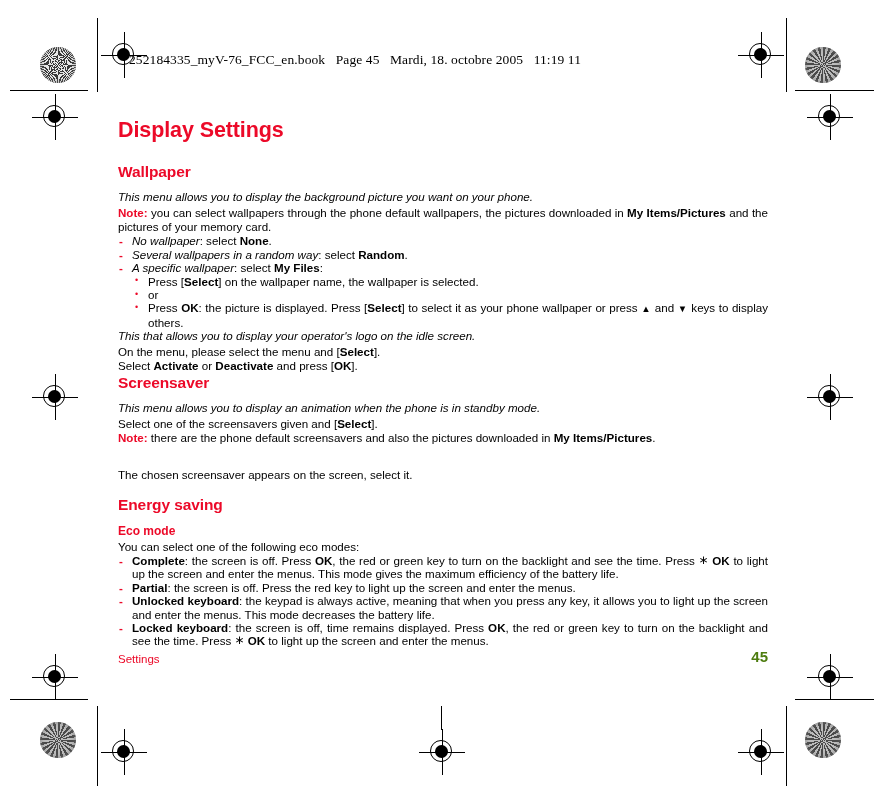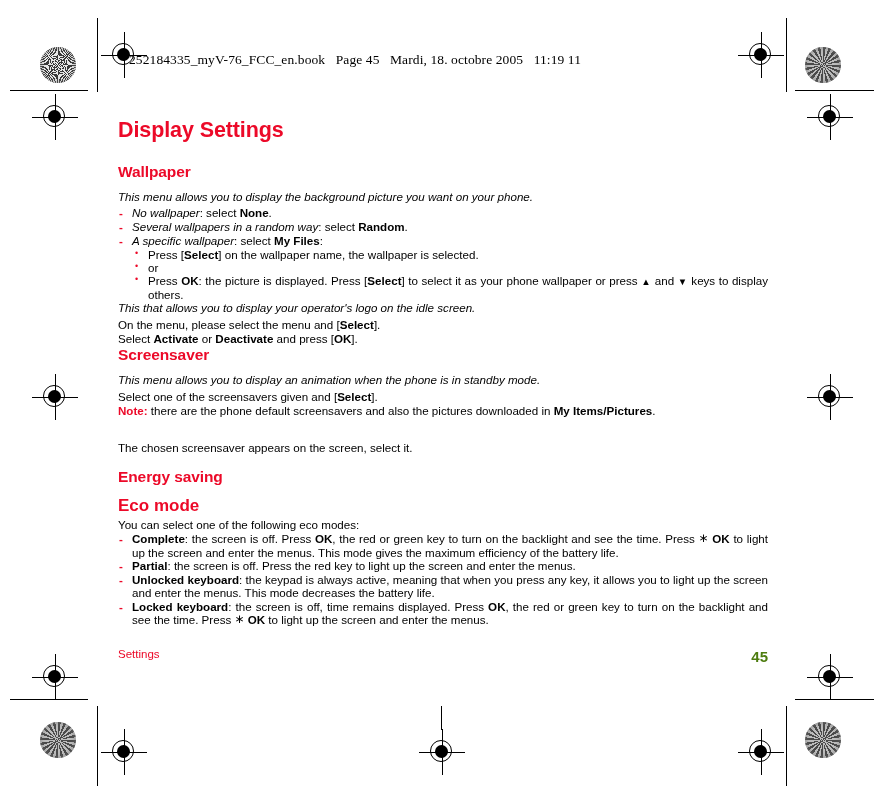--- a/index.html
+++ b/index.html
@@ -102,21 +102,21 @@
   h2.sect {
     color: #ec0928;
     font-size: 15.5px;
     font-weight: bold;
     margin: 0 0 9px 0;
     letter-spacing: -0.1px;
   }
   h2.sect.spaced { margin-top: 14px; }
   h3.sub {
     color: #ec0928;
-    font-size: 17px;
+    font-size: 12px;
     font-weight: bold;
     margin: 10px 0 2px 0;
   }
   p.body {
     font-size: 11.6px;
     line-height: 13.2px;
     margin: 0 0 1px 0;
     text-align: justify;
   }
   p.intro {
@@ -177,21 +177,21 @@
   .ast { font-size: 12px; vertical-align: 1px; }
 
   
   .footer {
     position: absolute;
     left: 118px;
     top: 648px;
     width: 650px;
     display: flex;
     justify-content: space-between;
-    align-items: flex-start;
+    align-items: flex-end;
   }
   .footer .chap {
     color: #ec0928;
     font-size: 11.5px;
     font-weight: normal;
   }
   .footer .pageno {
     color: #4d7c0f;
     font-size: 15px;
     font-weight: bold;
@@ -288,20 +288,23 @@
   <span class="seg">Mardi, 18. octobre 2005</span>
   <span class="seg">11:19 11</span>
 </div>
 
 <div class="page">
 
   <h1 class="chapter">Display Settings</h1>
 
   <h2 class="sect">Wallpaper</h2>
   <p class="intro">This menu allows you to display the background picture you want on your phone.</p>
+  <p class="body">
+    <span class="note-label">Note:</span><span> you can select wallpapers through the phone default wallpapers, the pictures downloaded in </span><b>My Items/Pictures</b><span> and the pictures of your memory card.</span>
+  </p>
   <ul class="dash">
     <li><i>No wallpaper</i><span>: select </span><b>None</b><span>.</span></li>
     <li><i>Several wallpapers in a random way</i><span>: select </span><b>Random</b><span>.</span></li>
     <li><i>A specific wallpaper</i><span>: select </span><b>My Files</b><span>:</span></li>
   </ul>
   <ul class="dot">
     <li><span>Press [</span><b>Select</b><span>] on the wallpaper name, the wallpaper is selected.</span></li>
     <li class="plain">or</li>
     <li><span>Press </span><b>OK</b><span>: the picture is displayed. Press [</span><b>Select</b><span>] to select it as your phone wallpaper or press </span><span class="arrow">▲</span><span> and </span><span class="arrow">▼</span><span> keys to display others.</span></li>
   </ul>

